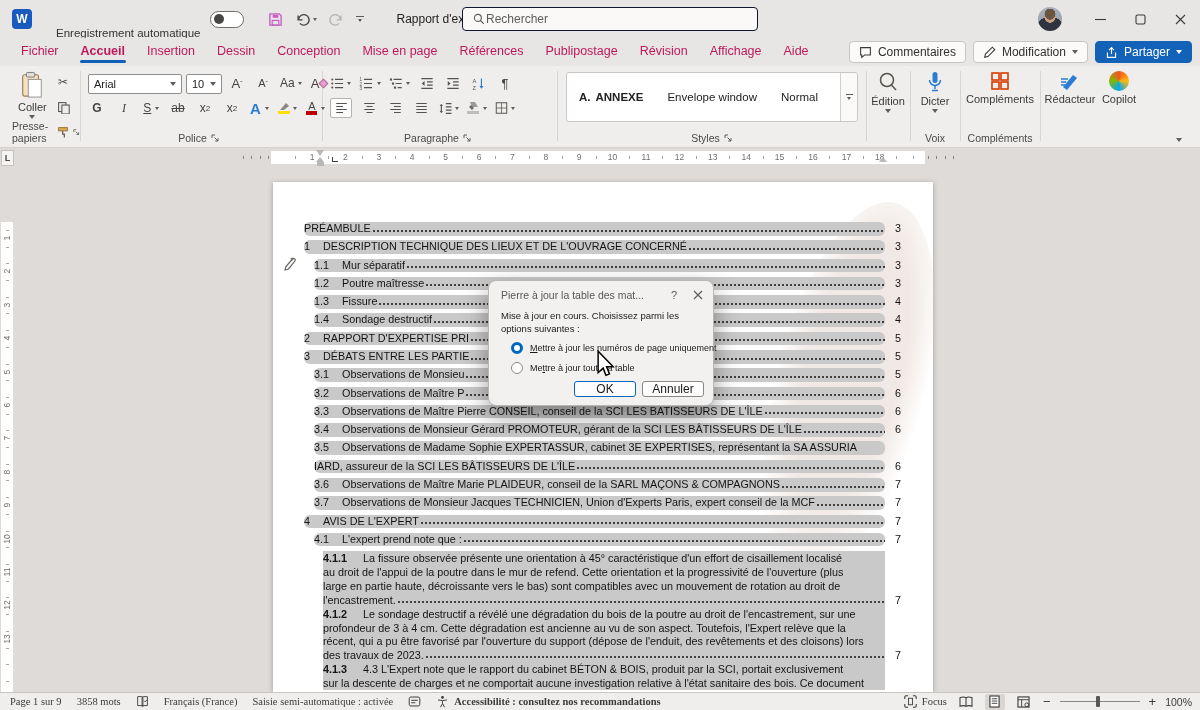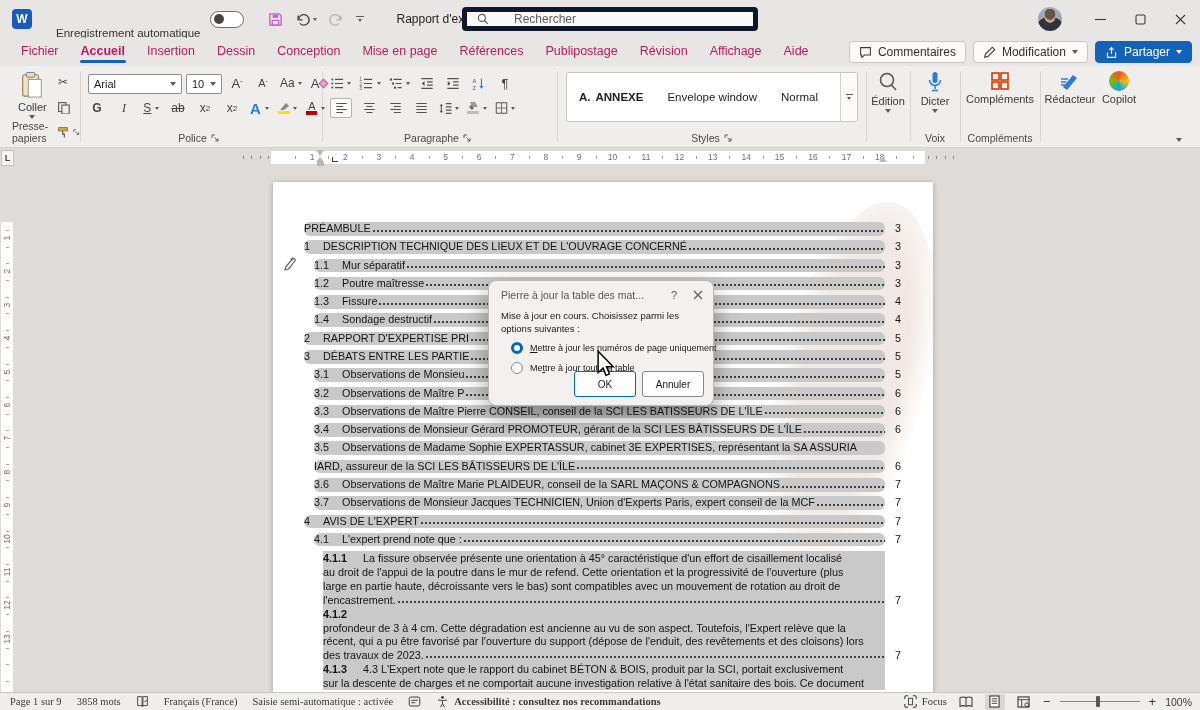--- a/index.html
+++ b/index.html
@@ -15,21 +15,21 @@
   .toggle { width:34px; height:17px; border:1px solid #6e6c6a; border-radius:9px; background:#fff; position:relative; display:inline-block; }
   .toggle .knob { position:absolute; left:3px; top:2.5px; width:10px; height:10px; border-radius:50%; background:#484644; }
   .qat { display:flex; align-items:center; gap:12px; margin-left:14px; }
   .qat-btn { display:inline-flex; align-items:center; gap:3px; font-size:14px; color:#444; }
   .qat-btn.disabled { color:#b4b2b0; }
   .chv { display:inline-block; width:0; height:0; border-left:3.5px solid transparent; border-right:3.5px solid transparent; border-top:4px solid #5f5d5b; }
   .chv.sm { border-left-width:2.8px; border-right-width:2.8px; border-top-width:3.2px; }
   .barchv { display:inline-flex; flex-direction:column; align-items:center; gap:2px; }
   .barchv .bar { width:8px; height:1.5px; background:#5f5d5b; }
   .doctitle { display:flex; align-items:center; gap:6px; font-size:12px; color:#252423; margin-left:22px; }
-  .searchbox { position:absolute; left:462px; top:7px; width:296px; height:24px; background:#faf9f8; border:5px solid #0f172a; border-radius:4px; display:flex; align-items:center; gap:25px; padding:0 10px; font-size:12px; color:#5f5d5b; }
+  .searchbox { position:absolute; left:462px; top:7px; width:296px; height:24px; background:#faf9f8; border:1px solid #0f172a; border-radius:4px; display:flex; align-items:center; gap:1px; padding:0 10px; font-size:12px; color:#5f5d5b; }
   .tb-right { position:absolute; right:0; top:0; height:38px; display:flex; align-items:center; }
   .avatar { width:24px; height:24px; border-radius:50%; margin-right:18px;
     background:
       radial-gradient(circle at 50% 30%, #6b5540 0 26%, transparent 27%),
       radial-gradient(circle at 50% 42%, #c9a284 0 30%, transparent 31%),
       radial-gradient(circle at 50% 105%, #2f3440 0 55%, transparent 56%),
       linear-gradient(#a9b2bd,#8e99a6); }
   .wbtn { width:40px; height:38px; display:flex; align-items:center; justify-content:center; }
 
   
@@ -106,21 +106,21 @@
   .dlg-head { display:flex; align-items:center; height:24px; padding:4px 10px 0 12px; }
   .dlg-title { flex:1; font-size:10.5px; color:#5a5856; white-space:nowrap; overflow:hidden; }
   .dlg-help { font-size:11px; color:#5f5d5b; margin-right:16px; }
   .dlg-msg { padding:4px 12px 0; font-size:9.5px; line-height:13px; color:#1b1a19; width:216px; }
   .dlg-opts { padding:7px 0 0 22px; }
   .dlg-opt { display:flex; align-items:center; gap:7px; margin-bottom:8px; font-size:9px; white-space:nowrap; color:#1b1a19; }
   .radio { width:12px; height:12px; border-radius:50%; background:#fff; flex:none; }
   .radio.sel { border:3.8px solid #0067c0; }
   .radio.unsel { border:1px solid #8a8886; }
   .dlg-btns { position:absolute; right:9px; bottom:8px; display:flex; gap:6px; }
-  .dlg-btns button { width:62px; height:26px; font-size:10px; font-family:"Liberation Sans",sans-serif; background:#fdfdfd; border:1px solid #8a8886; border-radius:3px; color:#1b1a19; }
+  .dlg-btns button { width:62px; height:16px; font-size:12px; font-family:"Liberation Sans",sans-serif; background:#fdfdfd; border:1px solid #8a8886; border-radius:3px; color:#1b1a19; }
   .dlg-btns .dlg-ok { border:1.6px solid #0067c0; }
   .cursor { position:absolute; left:596px; top:182px; }
 
   
   .statusbar { position:absolute; left:0; top:692px; width:1200px; height:18px; background:#f0eeec; border-top:1px solid #c9c6c4; display:flex; align-items:center; font-size:10.5px; color:#3b3a39; }
   .sb-left { display:flex; align-items:center; gap:15px; padding-left:10px; }
   .sb-right { position:absolute; right:8px; display:flex; align-items:center; gap:9px; }
   .sb-item { display:flex; align-items:center; gap:5px;font-family:Liberation Serif, serif; }
   .sb-bold { font-weight:700; }
   .viewbtn { width:20px; height:16px; display:flex; align-items:center; justify-content:center; border-radius:2px; }
@@ -683,20 +683,21 @@
             </div>
             <div class="tline">
               <span class="ttext">l'encastrement.</span>
               <span class="tlead"></span>
               <span class="tpg">7</span>
             </div>
           </div>
           <div class="toc-row lvl3">
             <div class="tline">
               <span class="tnum">4.1.2</span>
+              <span class="ttext">Le sondage destructif a révélé une dégradation du bois de la poutre au droit de l'encastrement, sur une</span>
             </div>
             <div class="tline">
               <span class="ttext">profondeur de 3 à 4 cm. Cette dégradation est ancienne au vu de son aspect. Toutefois, l'Expert relève que la</span>
             </div>
             <div class="tline">
               <span class="ttext">récent, qui a pu être favorisé par l'ouverture du support (dépose de l'enduit, des revêtements et des cloisons) lors</span>
             </div>
             <div class="tline">
               <span class="ttext">des travaux de 2023.</span>
               <span class="tlead"></span>

